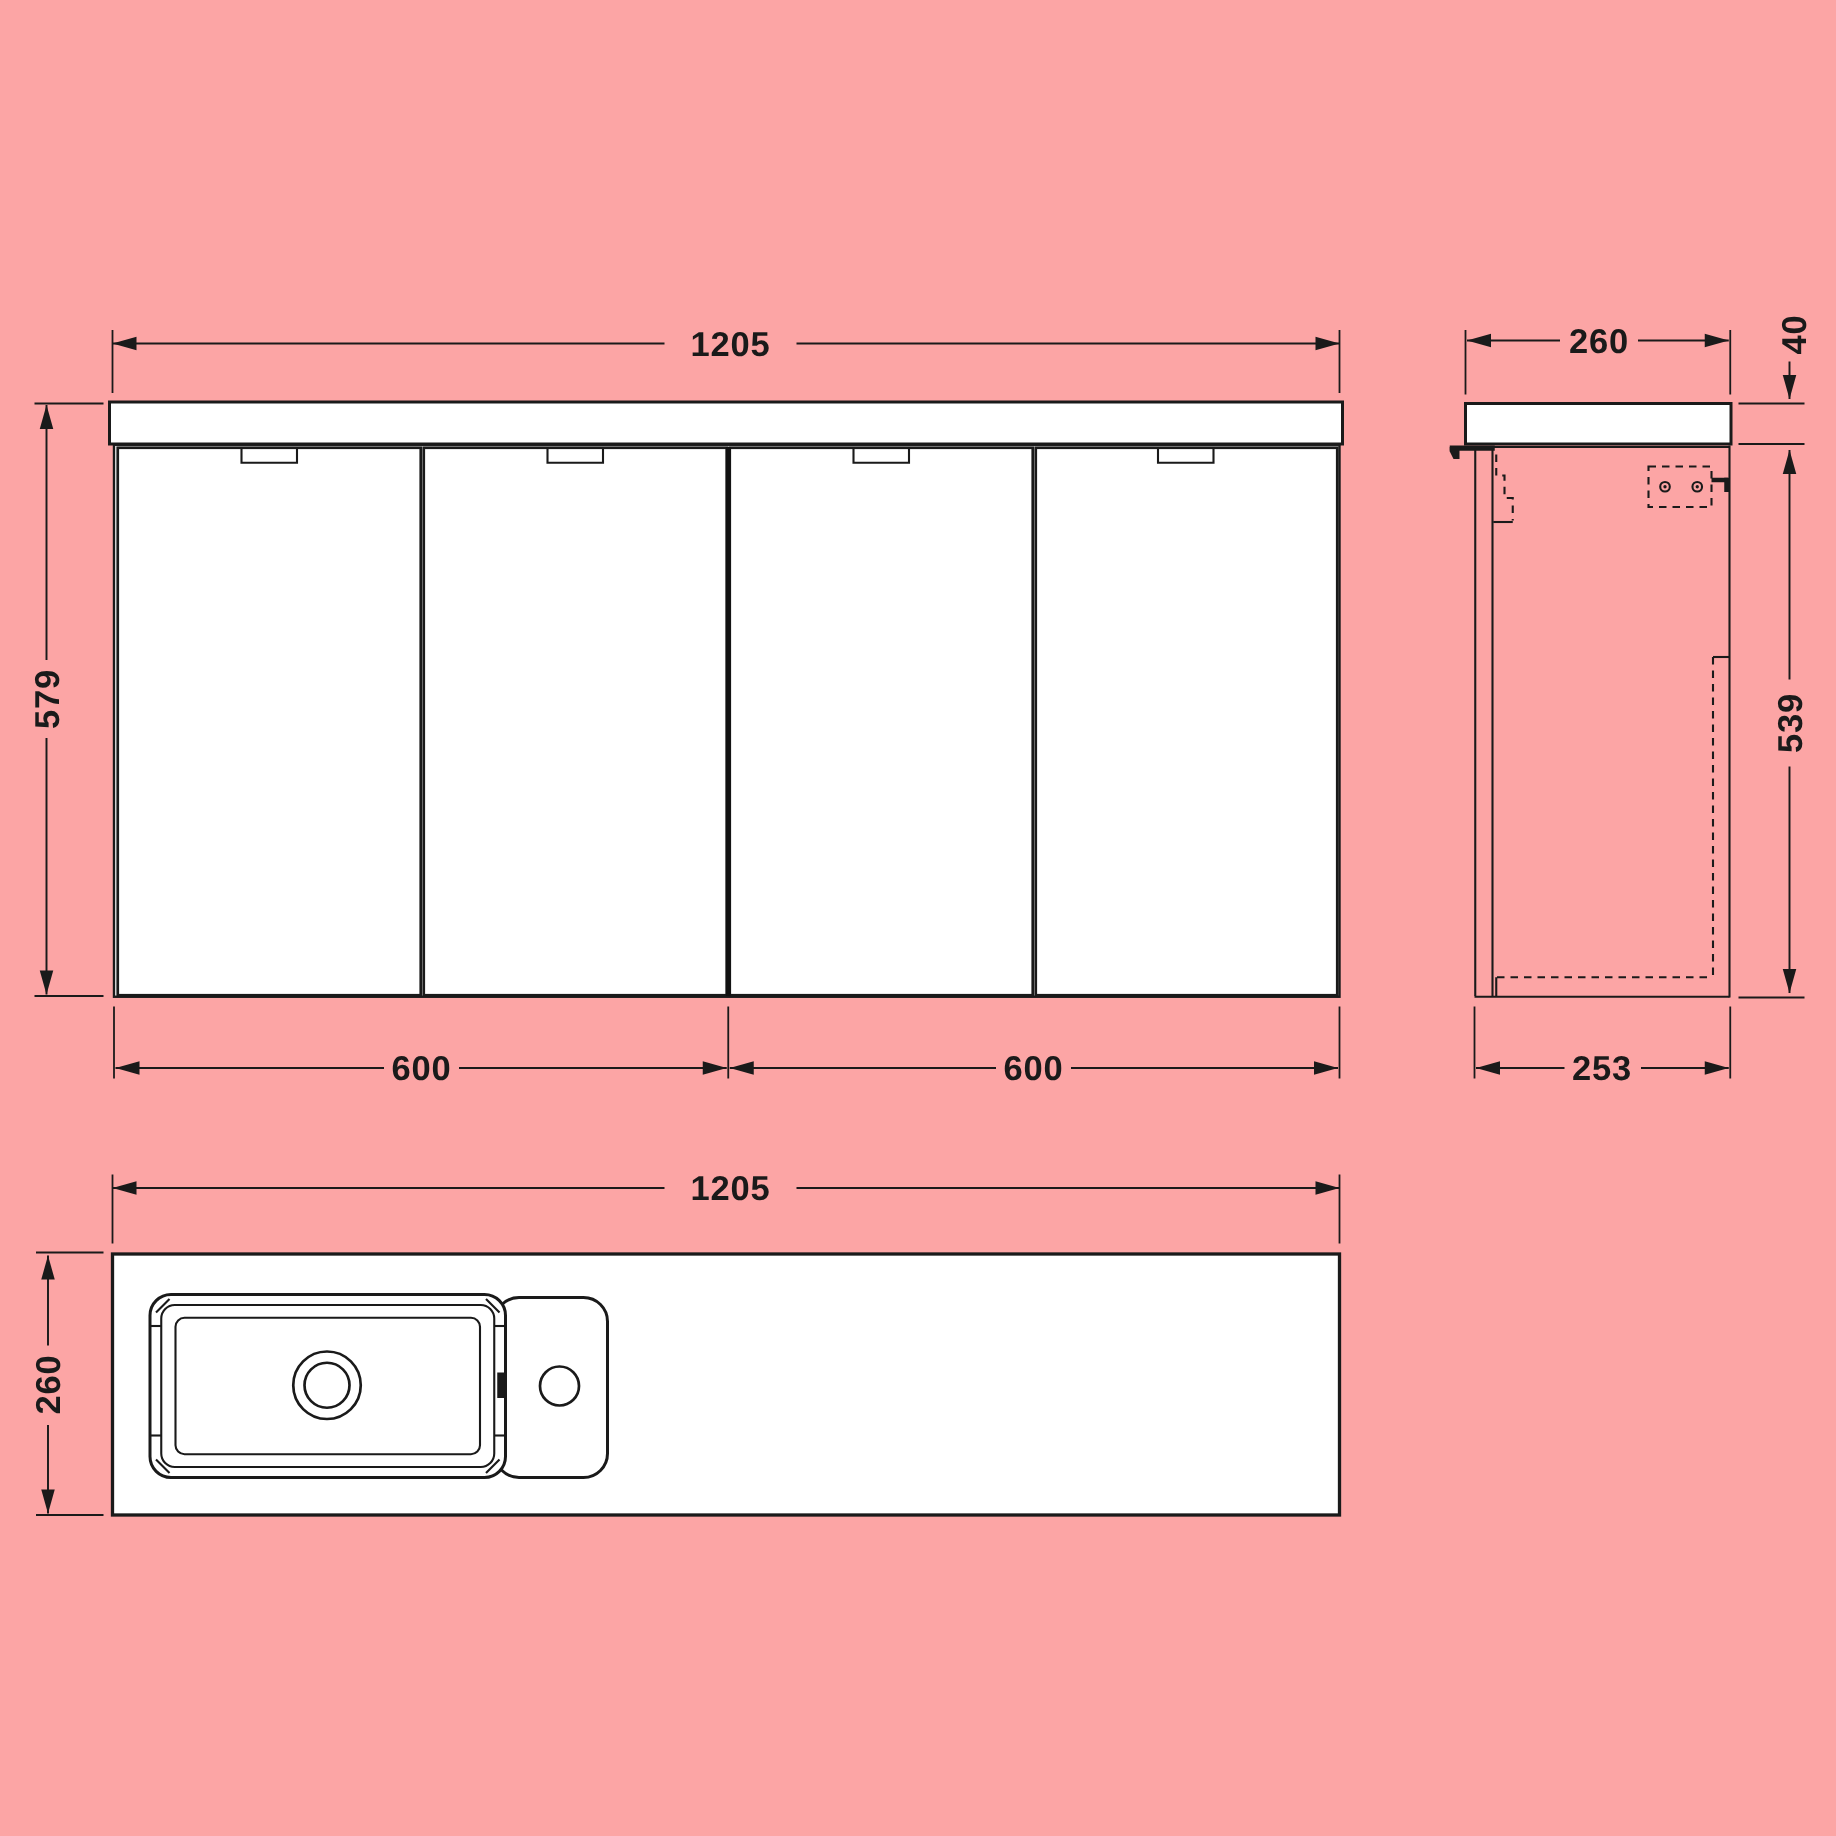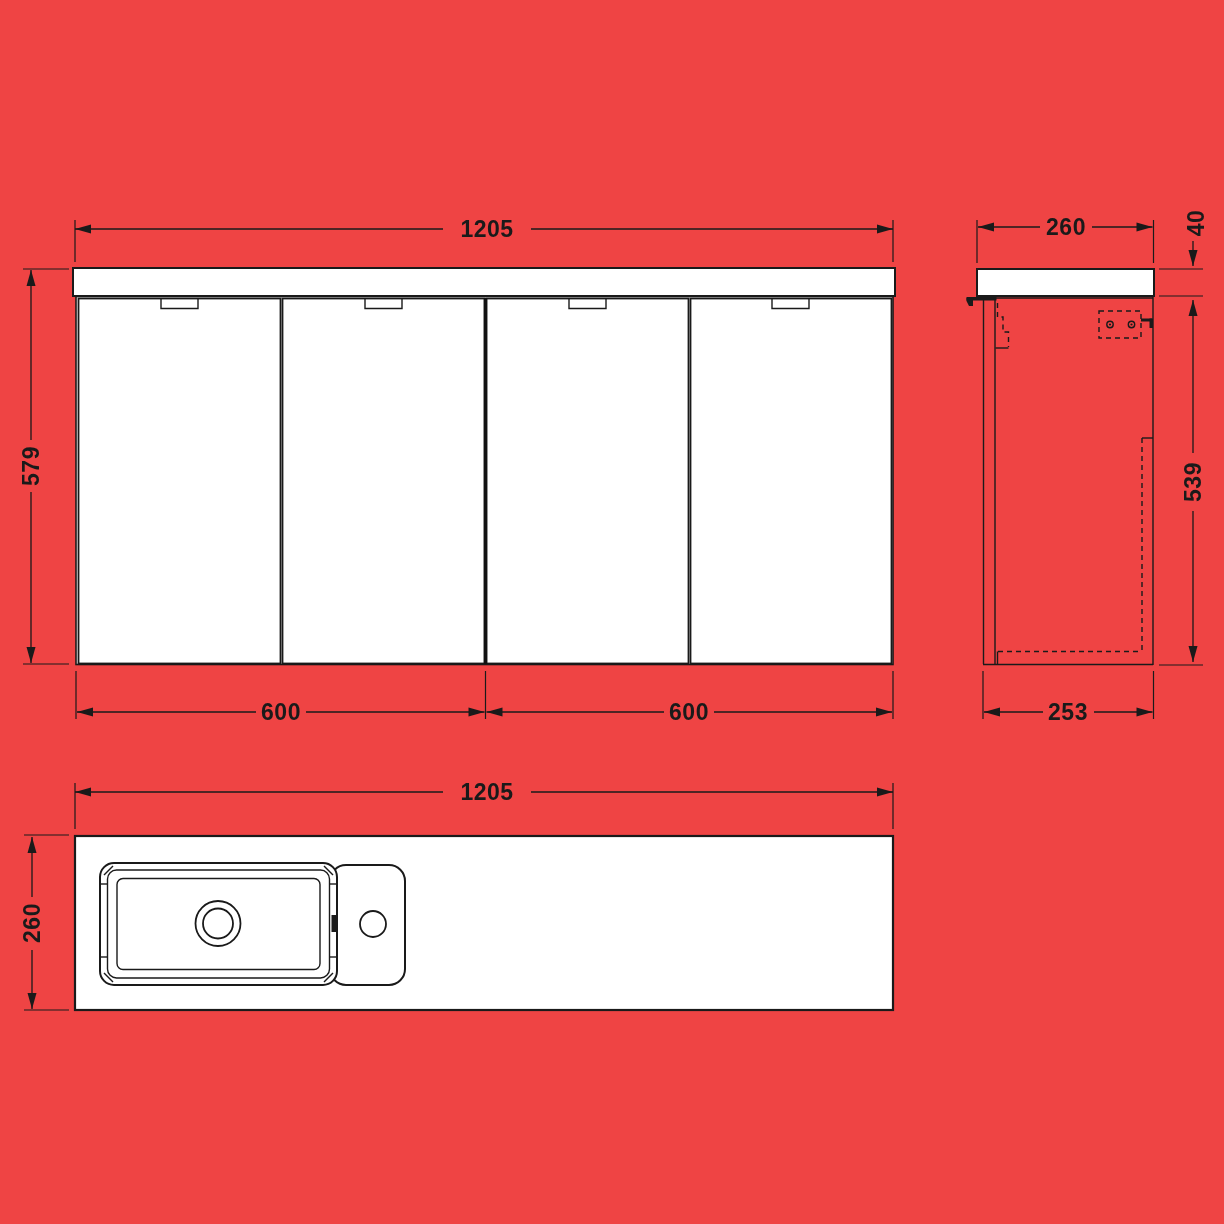--- a/index.html
+++ b/index.html
@@ -1,16 +1,16 @@
 <!DOCTYPE html>
 <html><head>
 <meta charset="utf-8">
 <style>
   html,body{margin:0;padding:0;background:#ffffff;}
-  .canvas{position:relative;width:1224px;height:1224px;background:#ef4444;overflow:hidden;
+  .canvas{position:relative;width:1224px;height:1224px;background:#fca5a5;overflow:hidden;
           font-family:"Liberation Sans", sans-serif;}
   svg{display:block;}
   .outline{fill:#ffffff;stroke:#1a1a1a;}
   .sw2{stroke-width:2;}
   .sw22{stroke-width:2.2;}
   .sw16{stroke-width:1.6;}
   .sw18{stroke-width:1.8;}
   .thin{stroke:#1a1a1a;stroke-width:1.2;fill:none;}
   .dimline{stroke:#1a1a1a;stroke-width:1.3;fill:none;}
   .detail{stroke:#1a1a1a;stroke-width:1.4;fill:none;}

